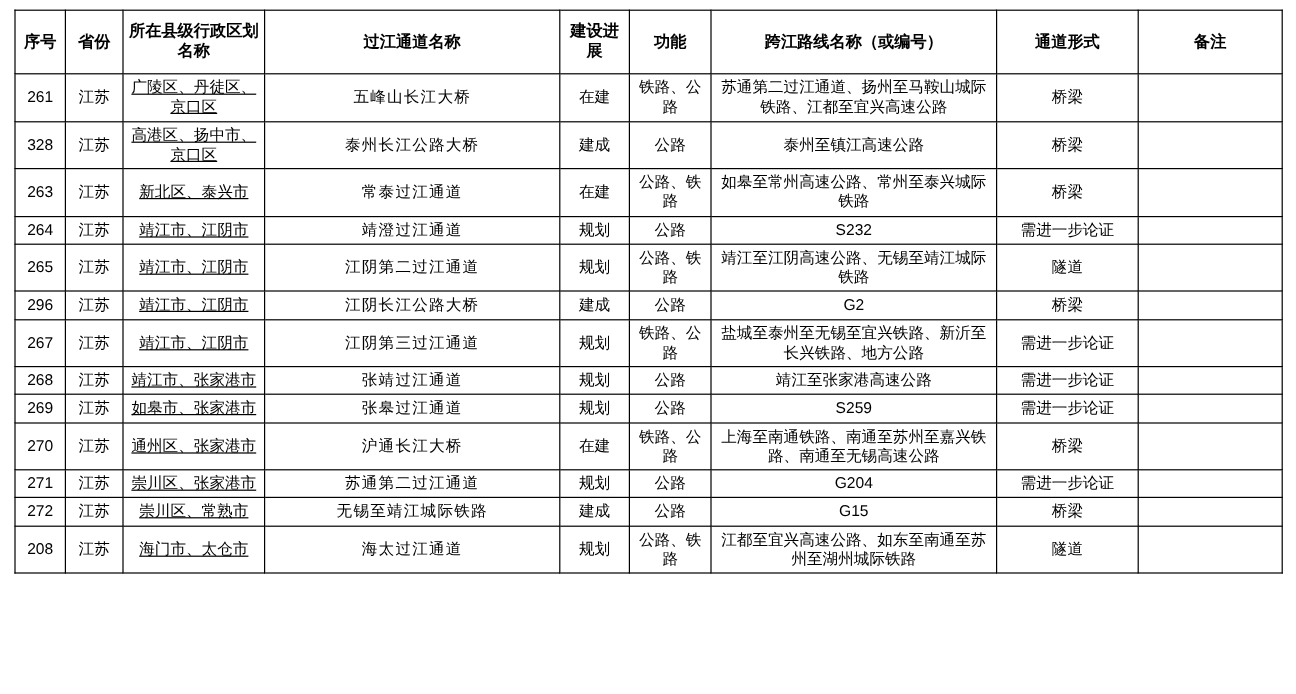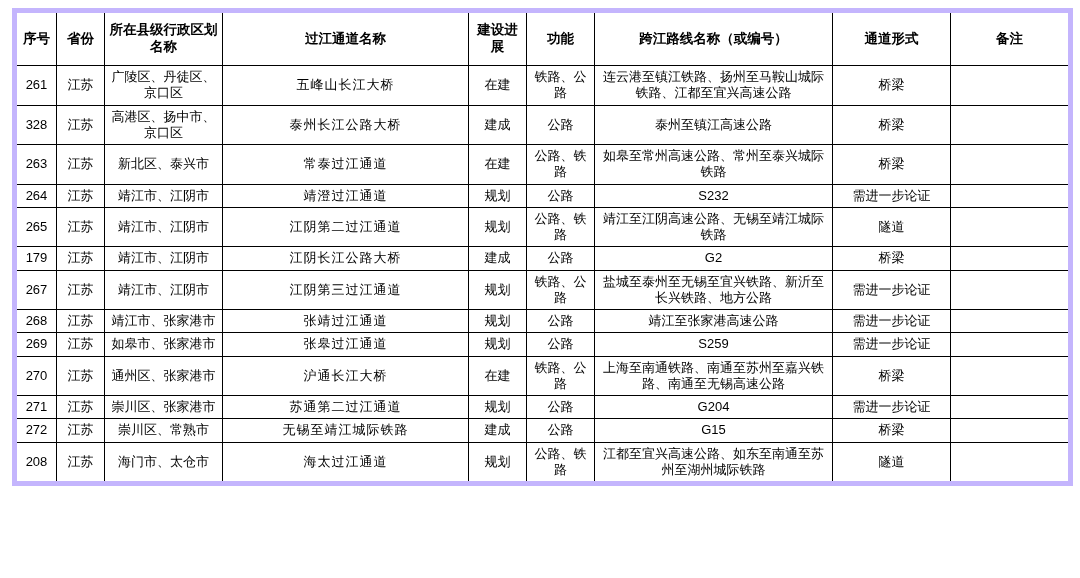--- a/index.html
+++ b/index.html
@@ -18,21 +18,21 @@
     width: 1080px;
     height: 578px;
     position: relative;
     box-sizing: border-box;
   }
   table.grid {
     border-collapse: collapse;
     table-layout: fixed;
     width: 1056px;
     margin: 8px 12px 0 12px;
-    border: 5px solid #c4b5fd;
+    border: 1px solid #c4b5fd;
   }
   table.grid th,
   table.grid td {
     border: 1px solid #000000;
     text-align: center;
     vertical-align: middle;
     font-size: 13px;
     line-height: 1.25;
     padding: 3px 3px;
     word-break: break-all;
@@ -50,21 +50,21 @@
   col.c2 { width: 118px; }
   col.c3 { width: 246px; }
   col.c4 { width: 58px; }
   col.c5 { width: 68px; }
   col.c6 { width: 238px; }
   col.c7 { width: 118px; }
   col.c8 { width: 120px; }
 
   td.c-idx { font-size: 13px; }
   td.c-prov { font-size: 13px; }
-  td.c-area { font-size: 13px; letter-spacing: 0px; }
+  td.c-area { font-size: 13px; letter-spacing: 0px; text-decoration: underline; }
   td.c-name { font-size: 14px; letter-spacing: 1px; }
   td.c-prog { font-size: 13px; }
   td.c-func { font-size: 13px; }
   td.c-line { font-size: 13px; line-height: 1.3; }
   td.c-form { font-size: 13px; }
   td.c-note { font-size: 13px; }
 </style>
 </head>
 <body>
 
@@ -95,21 +95,21 @@
       </tr>
     </thead>
     <tbody>
       <tr>
         <td class="c-idx">261</td>
         <td class="c-prov">江苏</td>
         <td class="c-area">广陵区、丹徒区、京口区</td>
         <td class="c-name">五峰山长江大桥</td>
         <td class="c-prog">在建</td>
         <td class="c-func">铁路、公路</td>
-        <td class="c-line">连云港至镇江铁路、扬州至马鞍山城际铁路、江都至宜兴高速公路</td>
+        <td class="c-line">苏通第二过江通道、扬州至马鞍山城际铁路、江都至宜兴高速公路</td>
         <td class="c-form">桥梁</td>
         <td class="c-note"></td>
       </tr>
       <tr>
         <td class="c-idx">328</td>
         <td class="c-prov">江苏</td>
         <td class="c-area">高港区、扬中市、京口区</td>
         <td class="c-name">泰州长江公路大桥</td>
         <td class="c-prog">建成</td>
         <td class="c-func">公路</td>
@@ -144,21 +144,21 @@
         <td class="c-prov">江苏</td>
         <td class="c-area">靖江市、江阴市</td>
         <td class="c-name">江阴第二过江通道</td>
         <td class="c-prog">规划</td>
         <td class="c-func">公路、铁路</td>
         <td class="c-line">靖江至江阴高速公路、无锡至靖江城际铁路</td>
         <td class="c-form">隧道</td>
         <td class="c-note"></td>
       </tr>
       <tr>
-        <td class="c-idx">179</td>
+        <td class="c-idx">296</td>
         <td class="c-prov">江苏</td>
         <td class="c-area">靖江市、江阴市</td>
         <td class="c-name">江阴长江公路大桥</td>
         <td class="c-prog">建成</td>
         <td class="c-func">公路</td>
         <td class="c-line">G2</td>
         <td class="c-form">桥梁</td>
         <td class="c-note"></td>
       </tr>
       <tr>

